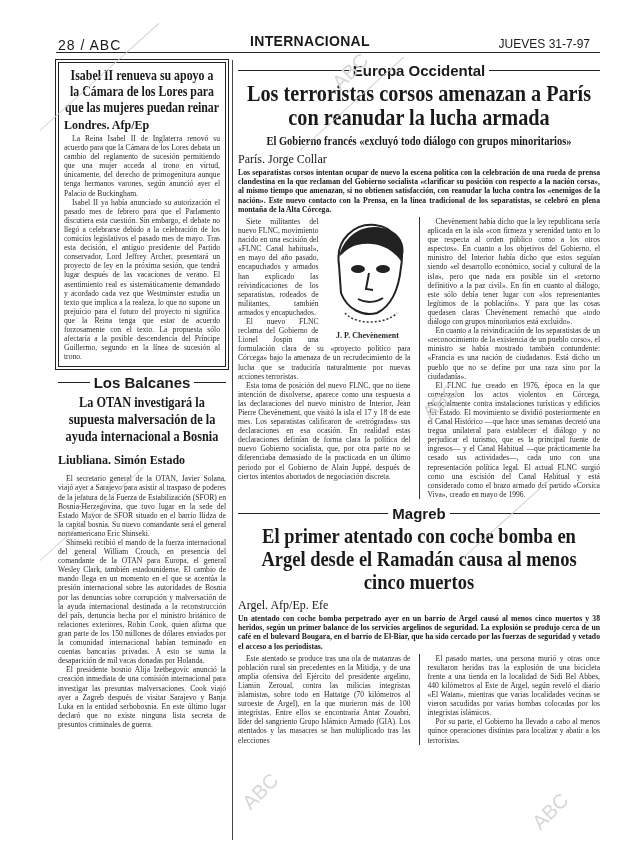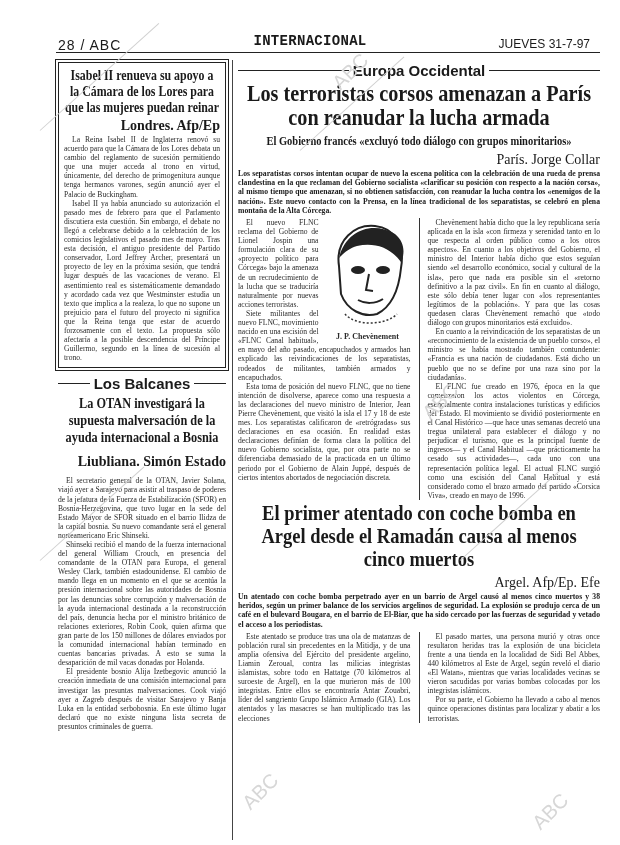--- a/index.html
+++ b/index.html
@@ -1,26 +1,26 @@
 <!DOCTYPE html>
 <html><head>
 <meta charset="utf-8">
 <style>
   html, body { margin:0; padding:0; background:#ffffff; }
   body { width:620px; height:845px; position:relative; overflow:hidden; color:#1a1a1a; font-family:"Liberation Serif", serif; }
   .abs { position:absolute; }
   .folio { top:37px; left:58px; font-family:"Liberation Sans", sans-serif; font-size:14px; letter-spacing:1px; }
-  .section-title { top:33px; left:0; width:620px; text-align:center; font-family:Liberation Mono, monospace; font-weight:bold; font-size:14px; letter-spacing:0.3px; }
+  .section-title { top:33px; left:0; width:620px; text-align:center; font-family:Liberation Sans, sans-serif; font-weight:bold; font-size:14px; letter-spacing:0.3px; }
   .dateline-top { top:37px; right:30px; font-family:"Liberation Sans", sans-serif; font-size:12px; }
   .header-rule { top:52px; left:56px; width:544px; height:1px; background:#222; }
 
   .left-col { left:58px; top:62px; width:168px; }
   .box { border:1px solid #222; outline:1px solid #222; outline-offset:2px; padding:4px 5px 5px 5px; }
   .hl-left { font-family:"Liberation Serif", serif; font-weight:bold; font-size:14.5px; line-height:16px; text-align:center; transform:scaleX(0.82); transform-origin:center; margin:0 -16px; }
-  .byline { text-align:right; font-size:14px; font-weight:bold; margin:3px 0 1px 0; }
+  .byline { text-align:left; font-size:12px; font-weight:bold; margin:3px 0 1px 0; }
   .body { font-size:7.6px; line-height:9.1px; text-align:justify; color:#2a2a2a; }
   .body p { margin:0; text-indent:8px; }
   .kicker { display:flex; align-items:center; font-family:"Liberation Sans", sans-serif; font-weight:bold; font-size:15px; margin:7px 0 3px 0; }
   .kicker .line { flex:1; height:1px; background:#222; }
   .kicker span.t { padding:0 4px; }
 
   .vrule { left:232px; top:60px; width:1px; height:780px; background:#444; }
 
   .right-col { left:238px; top:62px; width:362px; }
   .hl-main { font-weight:bold; font-size:23px; line-height:24px; text-align:center; transform:scaleX(0.88); margin:2px -22px 4px -22px; }
@@ -85,32 +85,37 @@
           <path d="M14 48 C10 22 30 6 50 8 C70 10 80 28 76 50 C74 70 68 88 52 96 C38 100 22 92 16 76 Z" fill="none" stroke="#222" stroke-width="2"></path>
           <path d="M14 40 C20 14 46 2 70 16 C80 24 80 36 76 44 C66 30 50 24 32 28 C24 30 18 36 14 40Z" fill="#222"></path>
           <ellipse cx="33" cy="52" rx="7" ry="4" fill="#222"></ellipse>
           <ellipse cx="58" cy="52" rx="7" ry="4" fill="#222"></ellipse>
           <path d="M44 56 L41 72 L48 73" fill="none" stroke="#222" stroke-width="2"></path>
           <path d="M33 82 C40 86 50 86 58 81" fill="none" stroke="#222" stroke-width="2"></path>
           <path d="M20 96 C30 108 60 108 72 96" fill="none" stroke="#333" stroke-width="1.5" stroke-dasharray="2 2"></path>
         </svg>
         <div class="photo-cap">J. P. Chevènement</div>
       </div>
+      <p>Siete militantes del nuevo FLNC, movimiento nacido en una escisión del «FLNC Canal habitual», en mayo del año pasado, encapuchados y armados han explicado las reivindicaciones de los separatistas, rodeados de militantes, también armados y encapuchados.</p>
       <p>El nuevo FLNC reclama del Gobierno de Lionel Jospin una formulación clara de su «proyecto político para Córcega» bajo la amenaza de un recrudecimiento de la lucha que se traduciría naturalmente por nuevas acciones terroristas.</p>
-      <p>Siete militantes del nuevo FLNC, movimiento nacido en una escisión del «FLNC Canal habitual», en mayo del año pasado, encapuchados y armados han explicado las reivindicaciones de los separatistas, rodeados de militantes, también armados y encapuchados.</p>
       <p>Esta toma de posición del nuevo FLNC, que no tiene intención de disolverse, aparece como una respuesta a las declaraciones del nuevo ministro de Interior, Jean Pierre Chevènement, que visitó la isla el 17 y 18 de este mes. Los separatistas calificaron de «retrógradas» sus declaraciones en esa ocasión. En realidad estas declaraciones definían de forma clara la política del nuevo Gobierno socialista, que, por otra parte no se diferenciaba demasiado de la practicada en un último periodo por el Gobierno de Alain Juppé, después de ciertos intentos abortados de negociación discreta.</p>
     </div>
     <div class="sep"></div>
     <div class="body">
       <p>Chevènement había dicho que la ley republicana sería aplicada en la isla «con firmeza y serenidad tanto en lo que respecta al orden público como a los otros aspectos». En cuanto a los objetivos del Gobierno, el ministro del Interior había dicho que estos seguían siendo «el desarrollo económico, social y cultural de la isla», pero que nada era posible sin el «retorno definitivo a la paz civil». En fin en cuanto al diálogo, este sólo debía tener lugar con «los representantes legítimos de la población». Y para que las cosas quedasen claras Chevènement remachó que «todo diálogo con grupos minoritarios está excluido».</p>
       <p>En cuanto a la reivindicación de los separatistas de un «reconocimiento de la existencia de un pueblo corso», el ministro se había mostrado también contundente: «Francia es una nación de ciudadanos. Está dicho un pueblo que no se define por una raza sino por la ciudadanía».</p>
       <p>El FLNC fue creado en 1976, época en la que comenzaron los actos violentos en Córcega, esencialmente contra instalaciones turísticas y edificios del Estado. El movimiento se dividió posteriormente en el Canal Histórico —que hace unas semanas decretó una tregua unilateral para establecer el diálogo y no perjudicar el turismo, que es la principal fuente de ingresos— y el Canal Habitual —que prácticamente ha cesado sus actividades—, cada uno con una representación política legal. El actual FLNC surgió como una escisión del Canal Habitual y está considerado como el brazo armado del partido «Corsica Viva», creado en mayo de 1996.</p>
     </div>
   </div>
 
+  <div class="kicker" style="margin-top:6px;">
+    <div class="line"></div>
+    <span class="t">Magreb</span>
+    <div class="line"></div>
+  </div>
   <div class="hl-main" style="font-size:21px;line-height:23px;">El primer atentado con coche bomba en Argel desde el Ramadán causa al menos cinco muertos</div>
   <div class="byline" style="font-weight:normal;">Argel. Afp/Ep. Efe</div>
   <div class="lead">Un atentado con coche bomba perpetrado ayer en un barrio de Argel causó al menos cinco muertos y 38 heridos, según un primer balance de los servicios argelinos de seguridad. La explosión se produjo cerca de un café en el bulevard Bougara, en el barrio de El-Biar, que ha sido cercado por las fuerzas de seguridad y vetado el acceso a los periodistas.</div>
   <div class="cols2">
     <div class="body">
       <p>Este atentado se produce tras una ola de matanzas de población rural sin precedentes en la Mitidja, y de una amplia ofensiva del Ejército del presidente argelino, Liamin Zeroual, contra las milicias integristas islamistas, sobre todo en Hattatge (70 kilómetros al suroeste de Argel), en la que murieron más de 100 integristas. Entre ellos se encontraría Antar Zouabri, líder del sangriento Grupo Islámico Armado (GIA). Los atentados y las masacres se han multiplicado tras las elecciones</p>
     </div>
     <div class="sep"></div>
     <div class="body">
       <p>El pasado martes, una persona murió y otras once resultaron heridas tras la explosión de una bicicleta frente a una tienda en la localidad de Sidi Bel Abbes, 440 kilómetros al Este de Argel, según reveló el diario «El Watan», mientras que varias localidades vecinas se vieron sacudidas por varias bombas colocadas por los integristas islámicos.</p>

